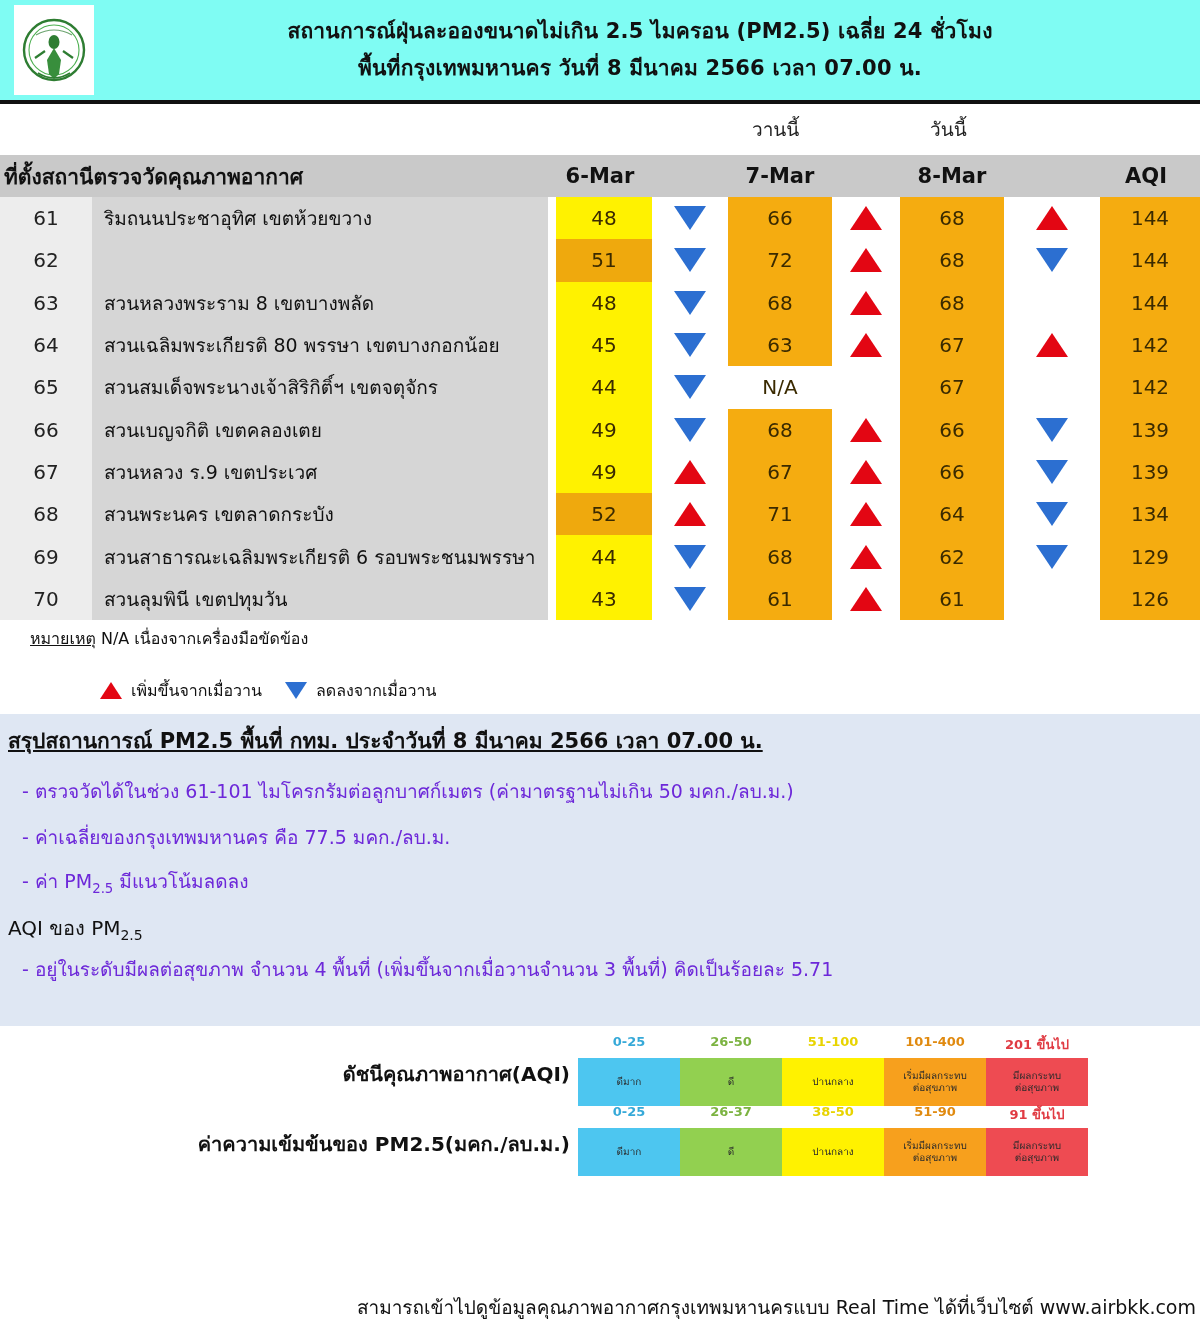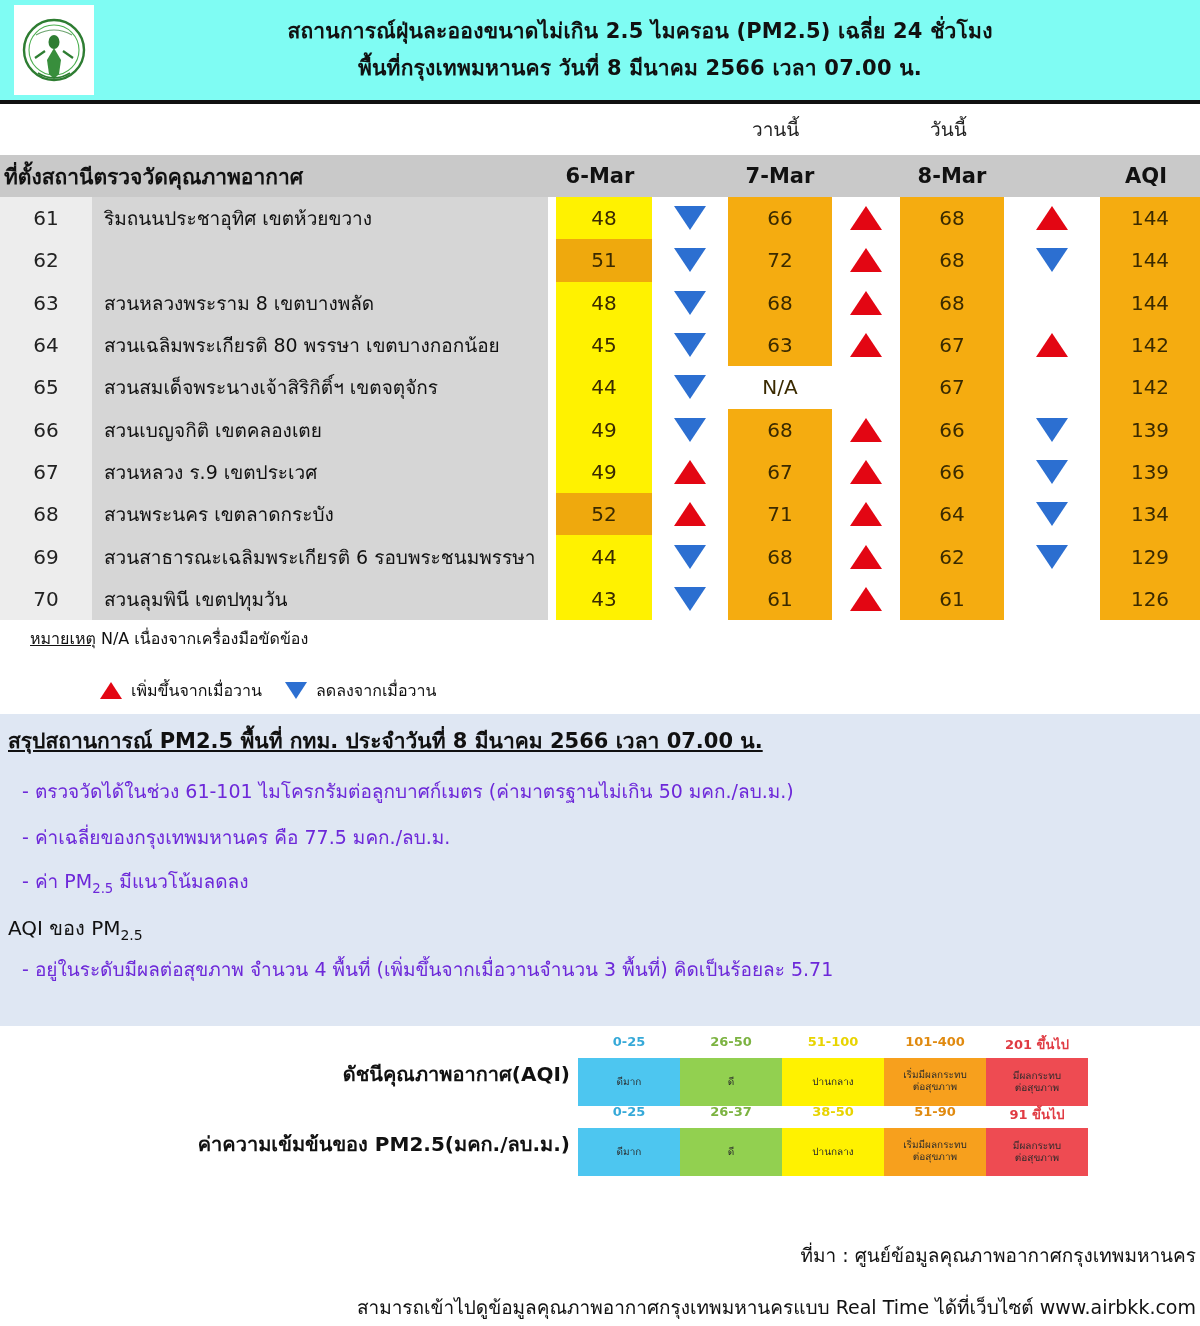--- a/index.html
+++ b/index.html
@@ -123,21 +123,21 @@
   .scale-label{
     position:absolute;right:630px;top:26px;white-space:nowrap;
     font-size:20px;font-weight:bold;color:#111;
   }
   .scale-bar{position:absolute;left:578px;top:26px;display:flex;}
   .seg{width:102px;height:48px;display:flex;align-items:center;justify-content:center;
        text-align:center;font-size:10px;color:#2b2b2b;line-height:1.25;padding:0 3px;box-sizing:border-box;}
   .seg.s1{background:#4DC6F0;}
   .seg.s2{background:#92D050;}
   .seg.s3{background:#FFF200;}
-  .seg.s4{background:#F7A01D;font-family:Liberation Mono, monospace;}
+  .seg.s4{background:#F7A01D;}
   .seg.s5{background:#EE4B52;}
   .rangerow{position:absolute;left:578px;top:2px;display:flex;}
   .range{width:102px;text-align:center;font-size:13px;font-weight:bold;}
   .range.s1{color:#36A9D8;}
   .range.s2{color:#7CB342;}
   .range.s3{color:#E8D400;}
   .range.s4{color:#E08A10;}
   .range.s5{color:#E03B43;}
 
   
@@ -428,15 +428,14 @@
         <div class="seg s1" style="background: rgb(77, 198, 240);">ดีมาก</div>
         <div class="seg s2" style="background: rgb(146, 208, 80);">ดี</div>
         <div class="seg s3" style="background: rgb(255, 242, 0);">ปานกลาง</div>
         <div class="seg s4" style="background: rgb(247, 160, 29);">เริ่มมีผลกระทบ<br>ต่อสุขภาพ</div>
         <div class="seg s5" style="background: rgb(238, 75, 82);">มีผลกระทบ<br>ต่อสุขภาพ</div>
       </div>
   </div>
 </div>
 
 <div class="footer">
-  <div class="f-src">ที่มา : ศูนย์ข้อมูลคุณภาพอากาศกรุงเทพมหานคร</div>
   <div class="f-url">สามารถเข้าไปดูข้อมูลคุณภาพอากาศกรุงเทพมหานครแบบ Real Time ได้ที่เว็บไซต์ www.airbkk.com</div>
 </div>
 
 </body></html>

